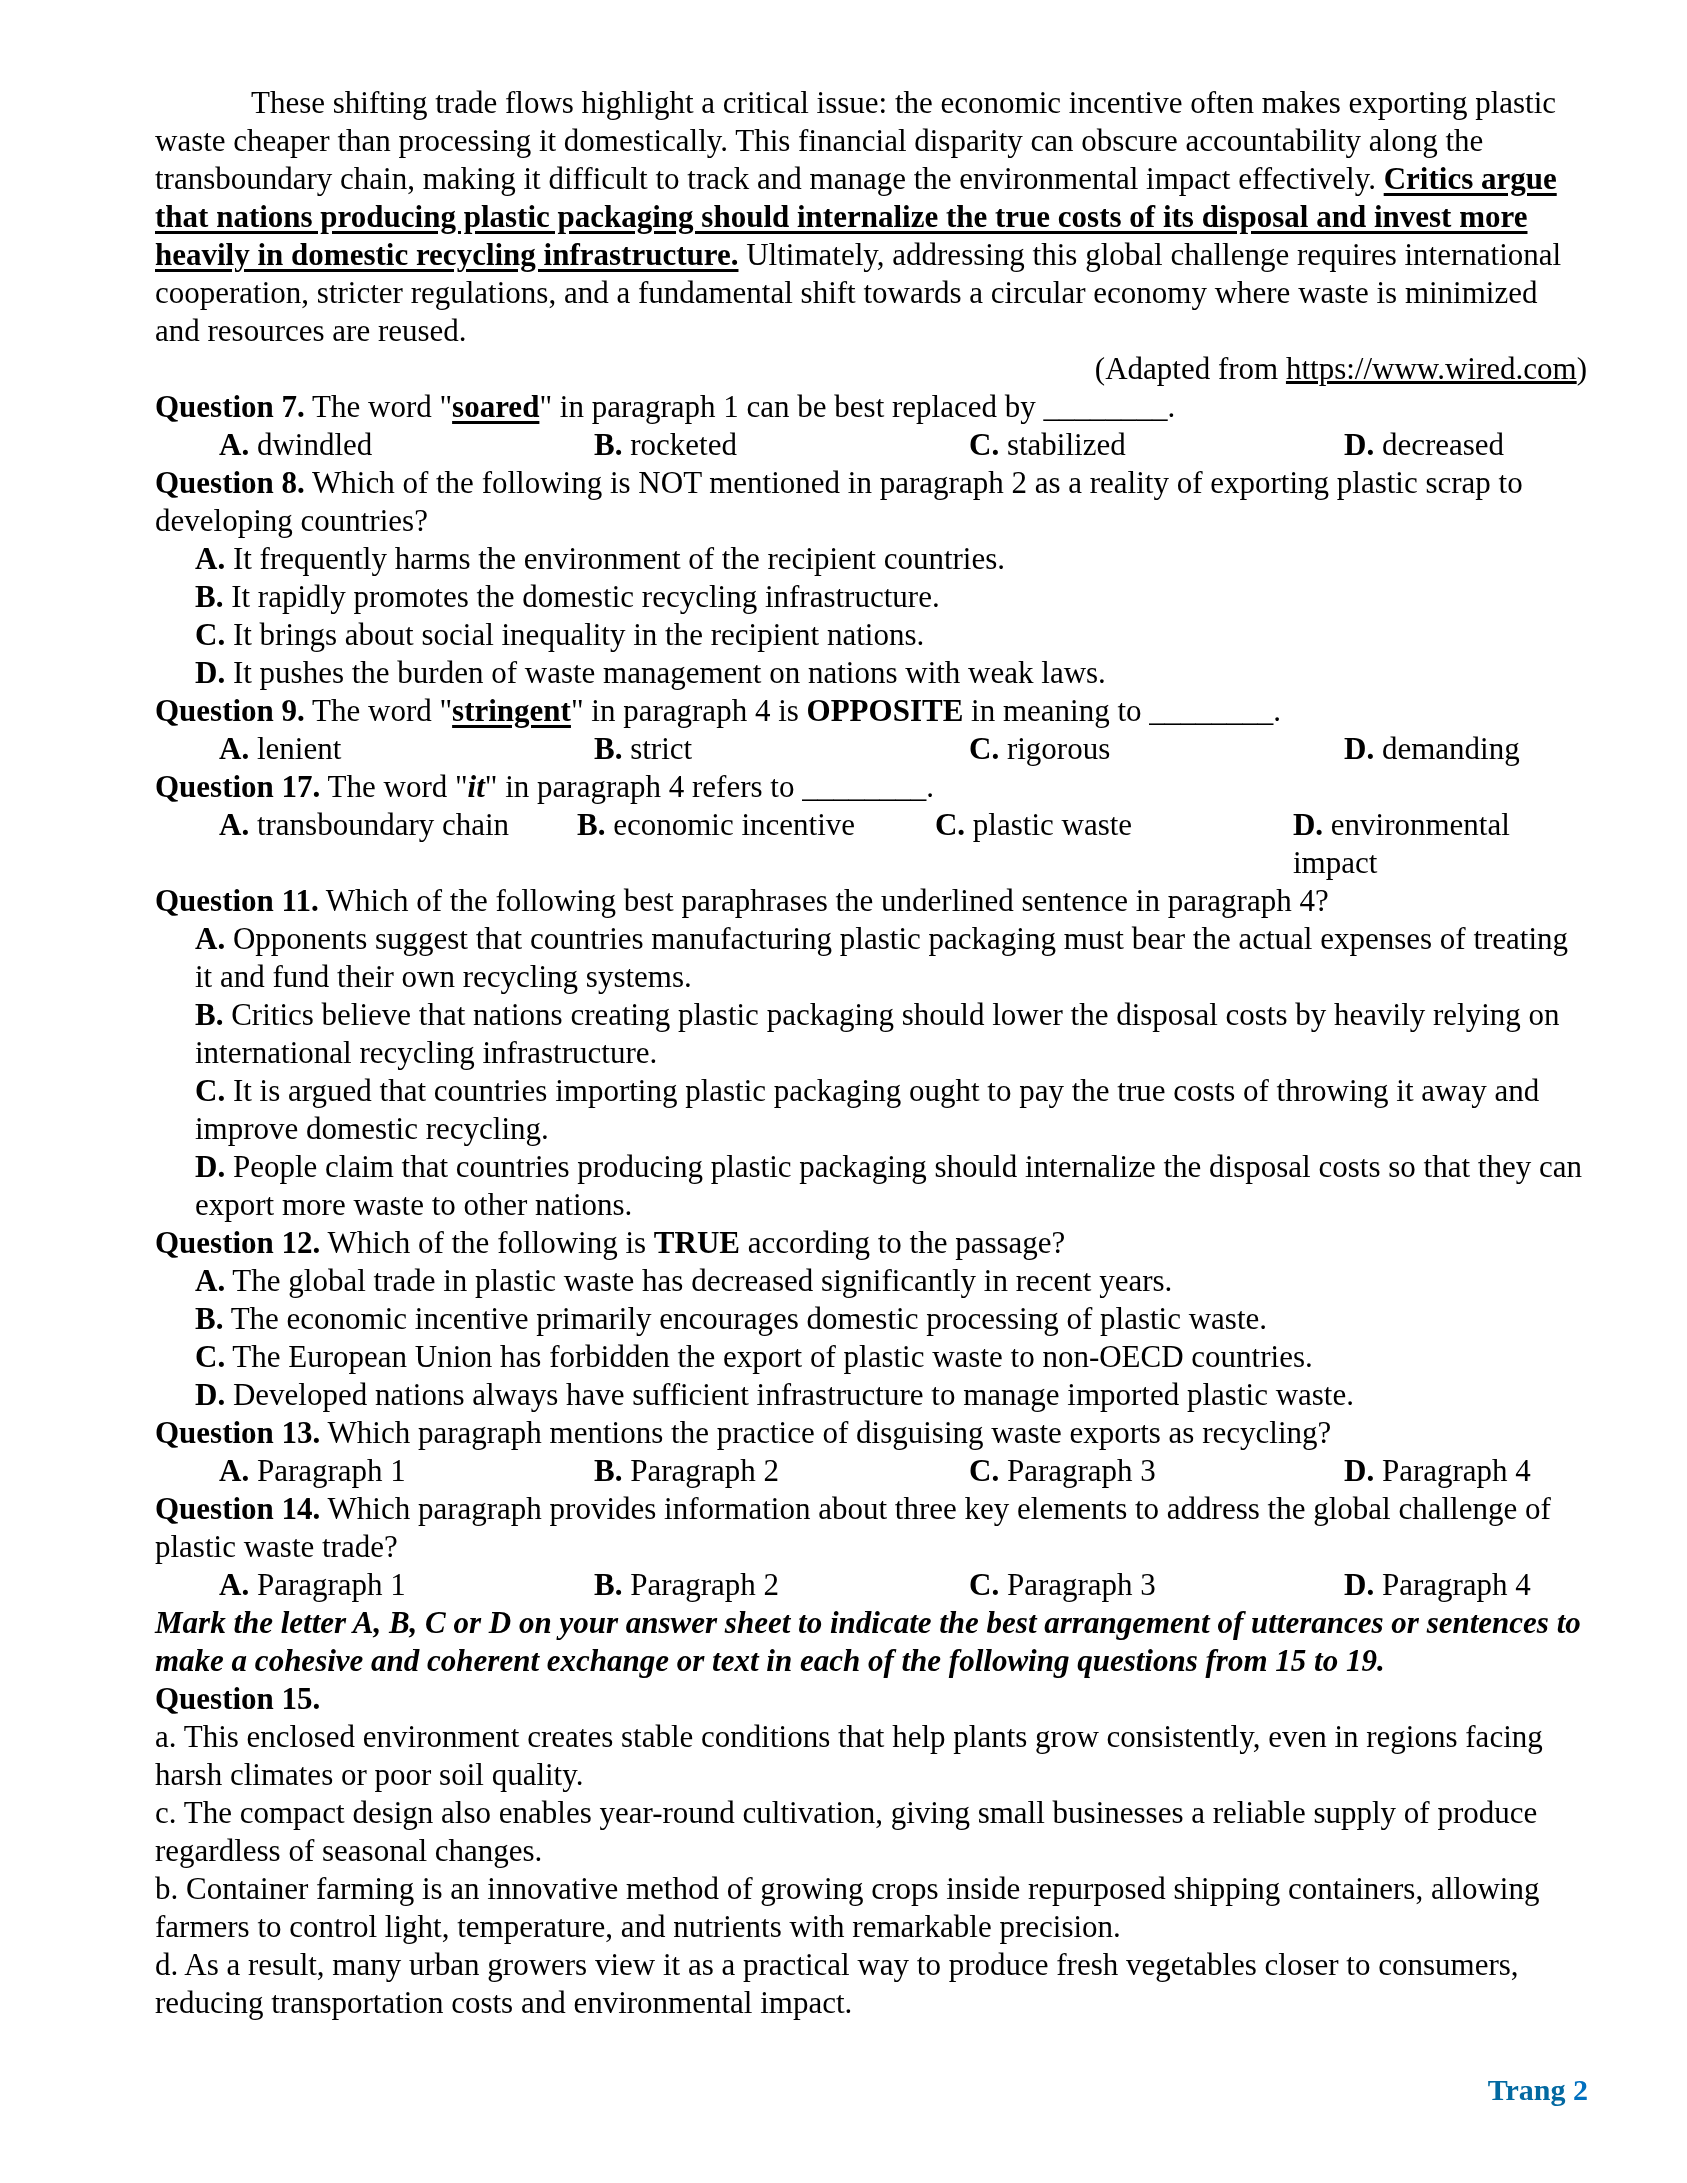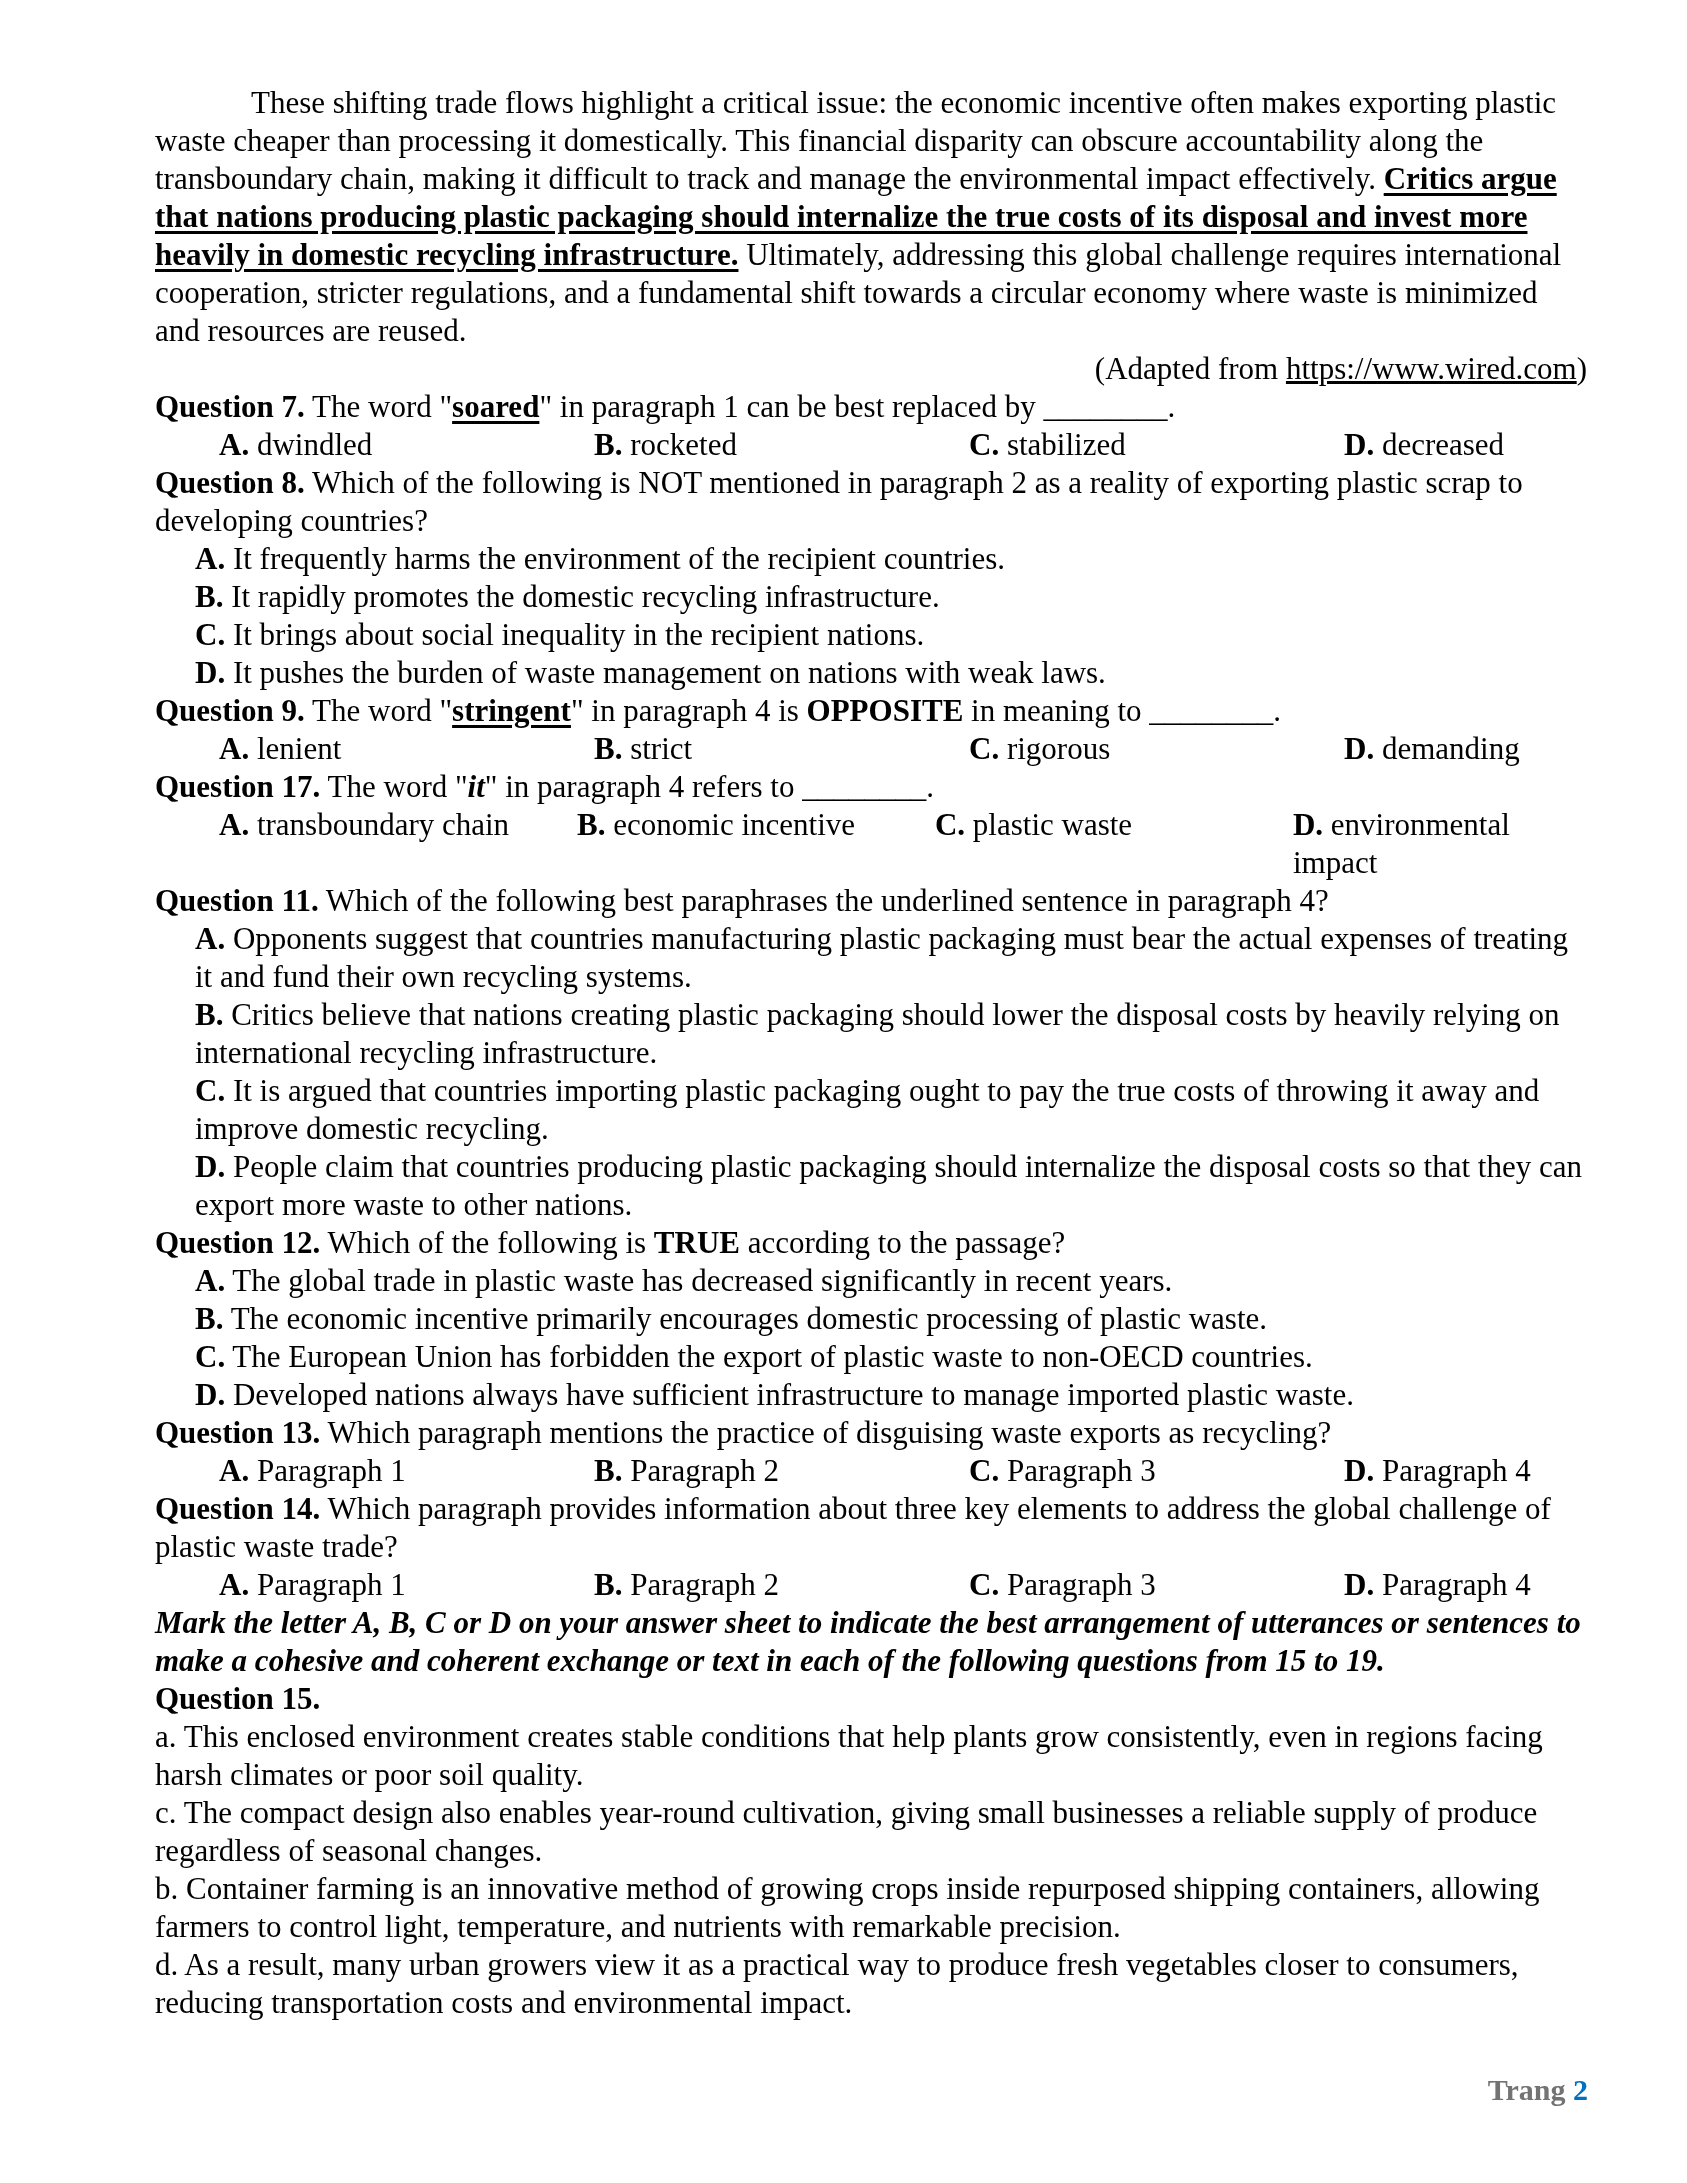--- a/index.html
+++ b/index.html
@@ -18,21 +18,21 @@
   .kw { font-weight: bold; text-decoration: underline; text-decoration-thickness: 2.6px; text-underline-offset: 4px; }
   .kw-it { font-weight: bold; font-style: italic; }
   .opts-row { display: flex; padding-left: 40px; }
   .opts-row .opt { width: 351px; margin-left: 24px; }
   .opts-row .opt:last-child { width: auto; }
   .opt-block { padding-left: 40px; }
   .letter { font-weight: bold; }
   .instruction { font-weight: bold; font-style: italic; }
   .q-title { font-weight: bold; }
   .footer { position: absolute; right: 99px; top: 2071px; font-weight: bold; font-size: 30px; }
-  .footer .word { color: #737373; }
+  .footer .word { color: #0369a1; }
   .footer .num { color: #0070c0; }
 </style>
 </head>
 <body>
 
 <div class="page">
 
   <p class="indent-first"><span>These shifting trade flows highlight a critical issue: the economic incentive often makes exporting plastic waste cheaper than processing it domestically. This financial disparity can obscure accountability along the transboundary chain, making it difficult to track and manage the environmental impact effectively. </span><span class="u-bold">Critics argue that nations producing plastic packaging should internalize the true costs of its disposal and invest more heavily in domestic recycling infrastructure.</span><span> Ultimately, addressing this global challenge requires international cooperation, stricter regulations, and a fundamental shift towards a circular economy where waste is minimized and resources are reused.</span></p>
 
   <p class="source"><span>(Adapted from </span><span class="link">https://www.wired.com</span><span>)</span></p>

